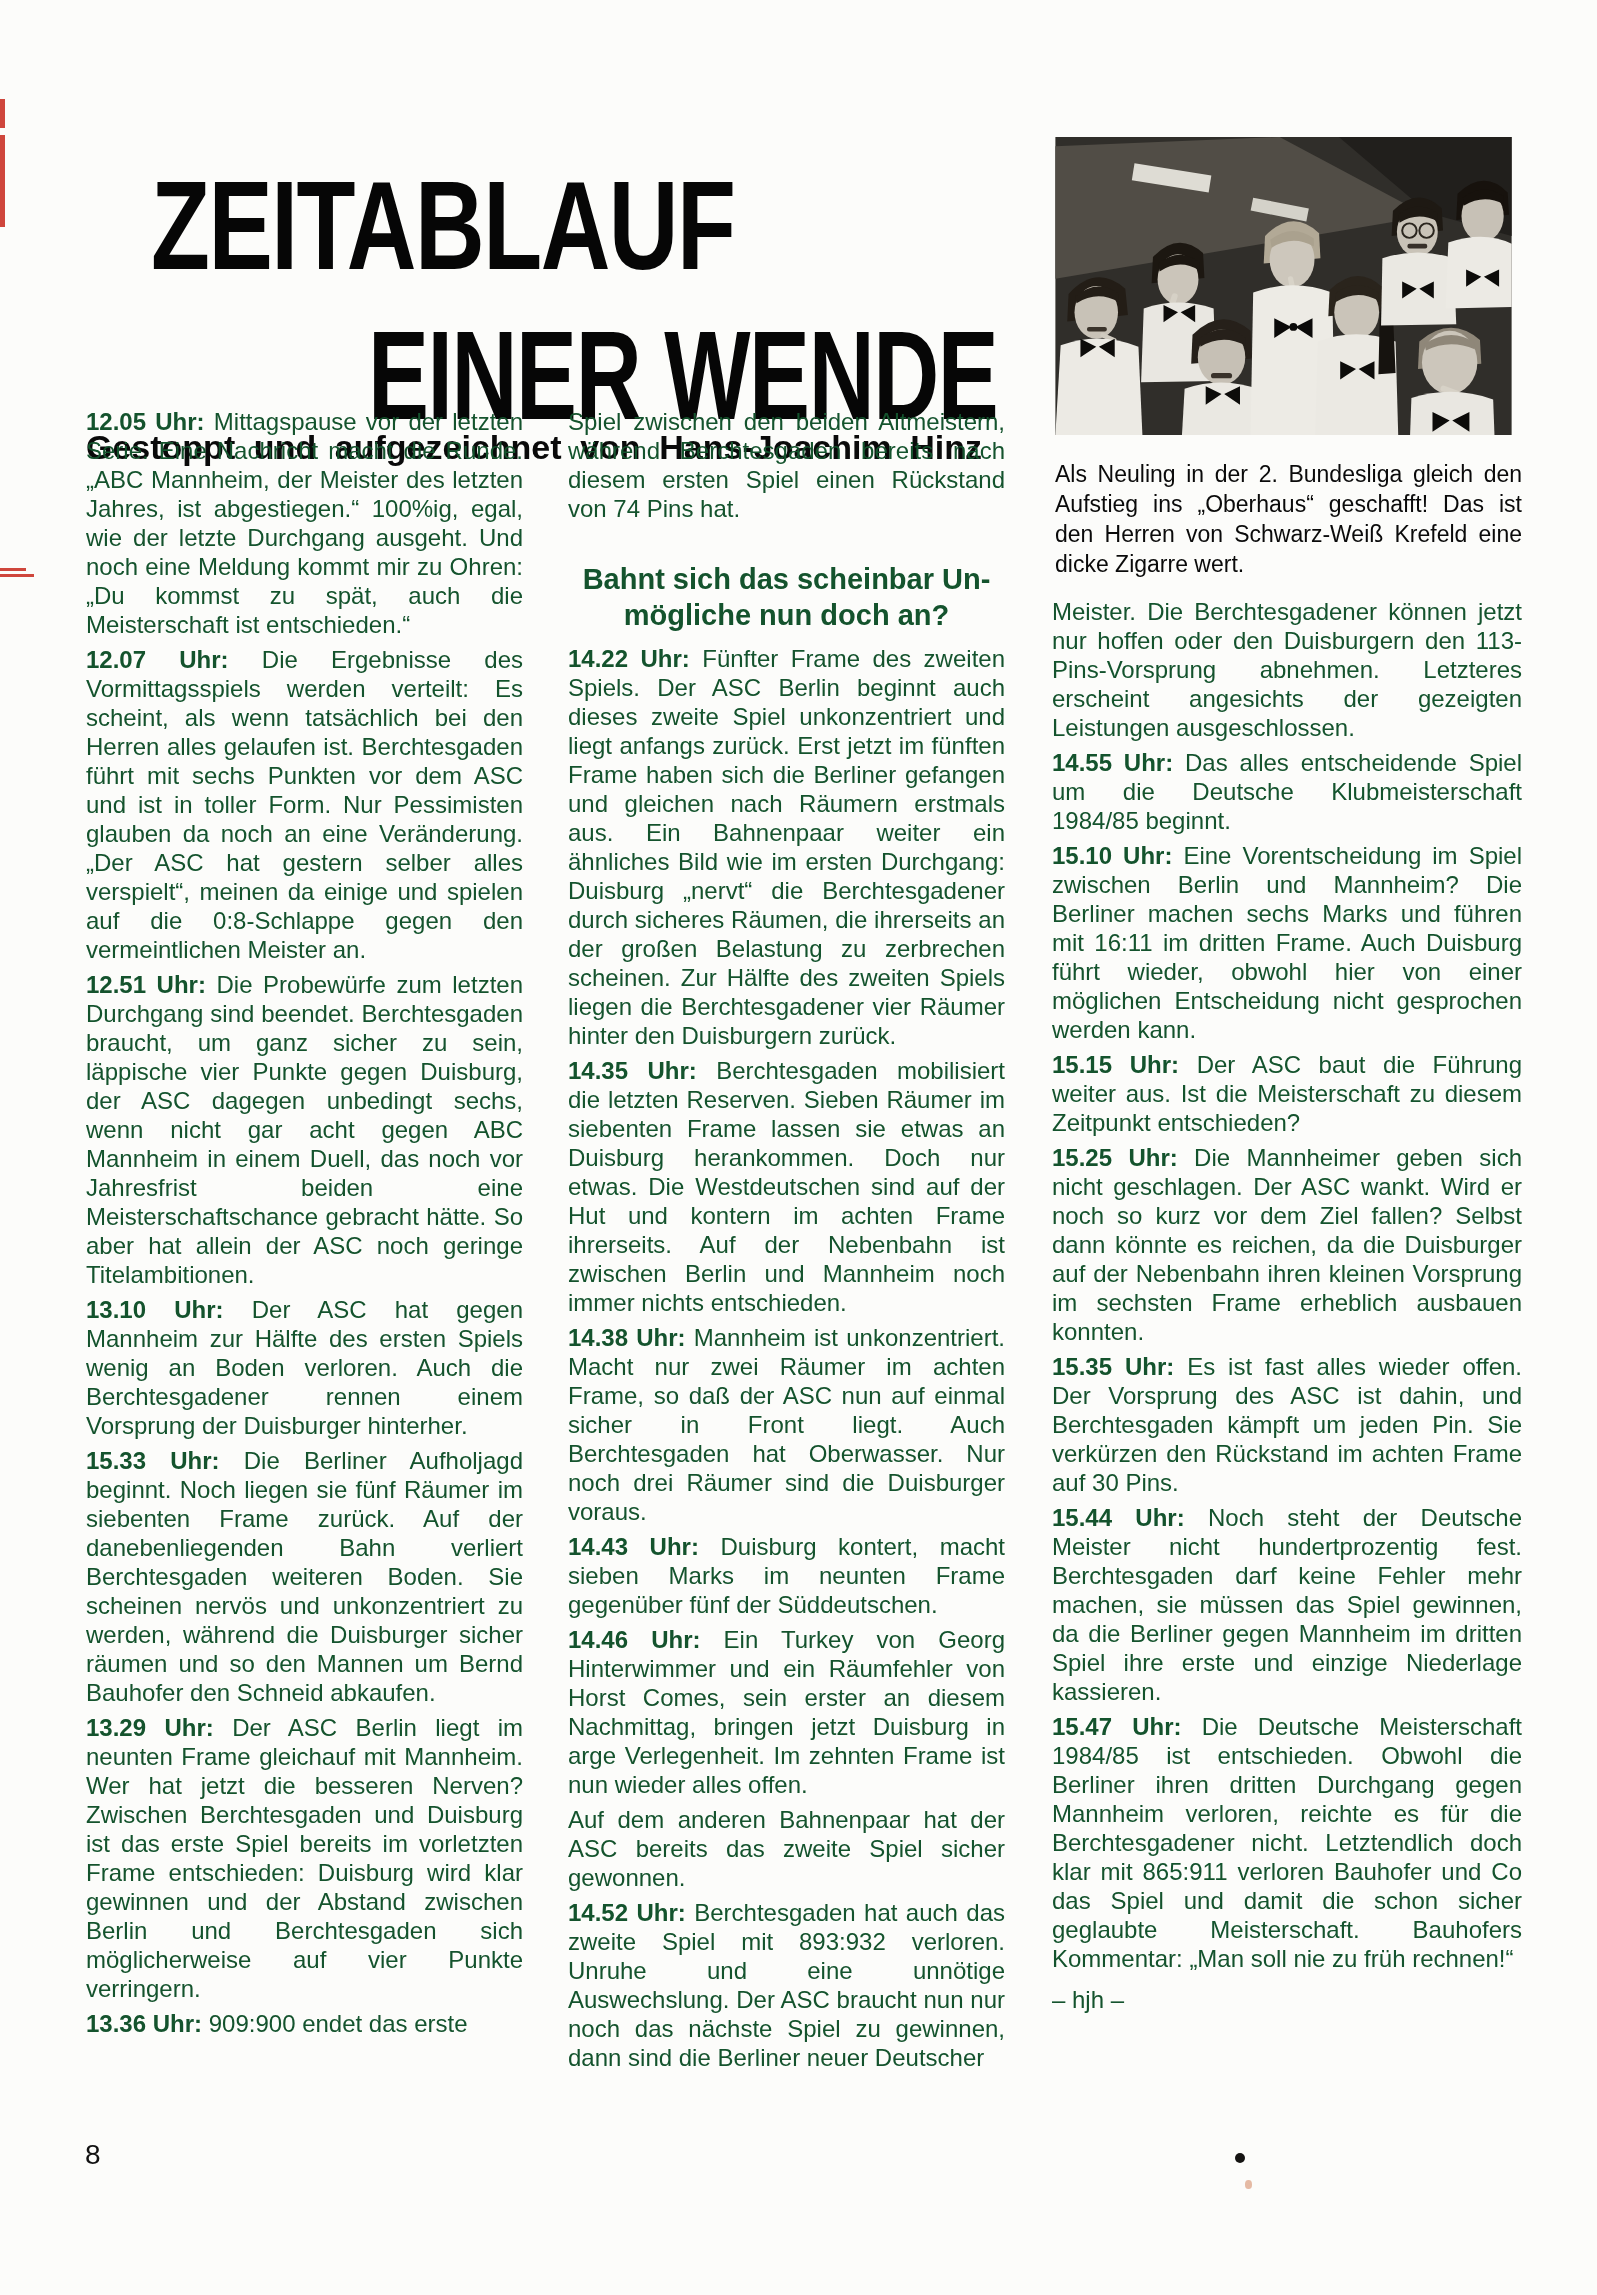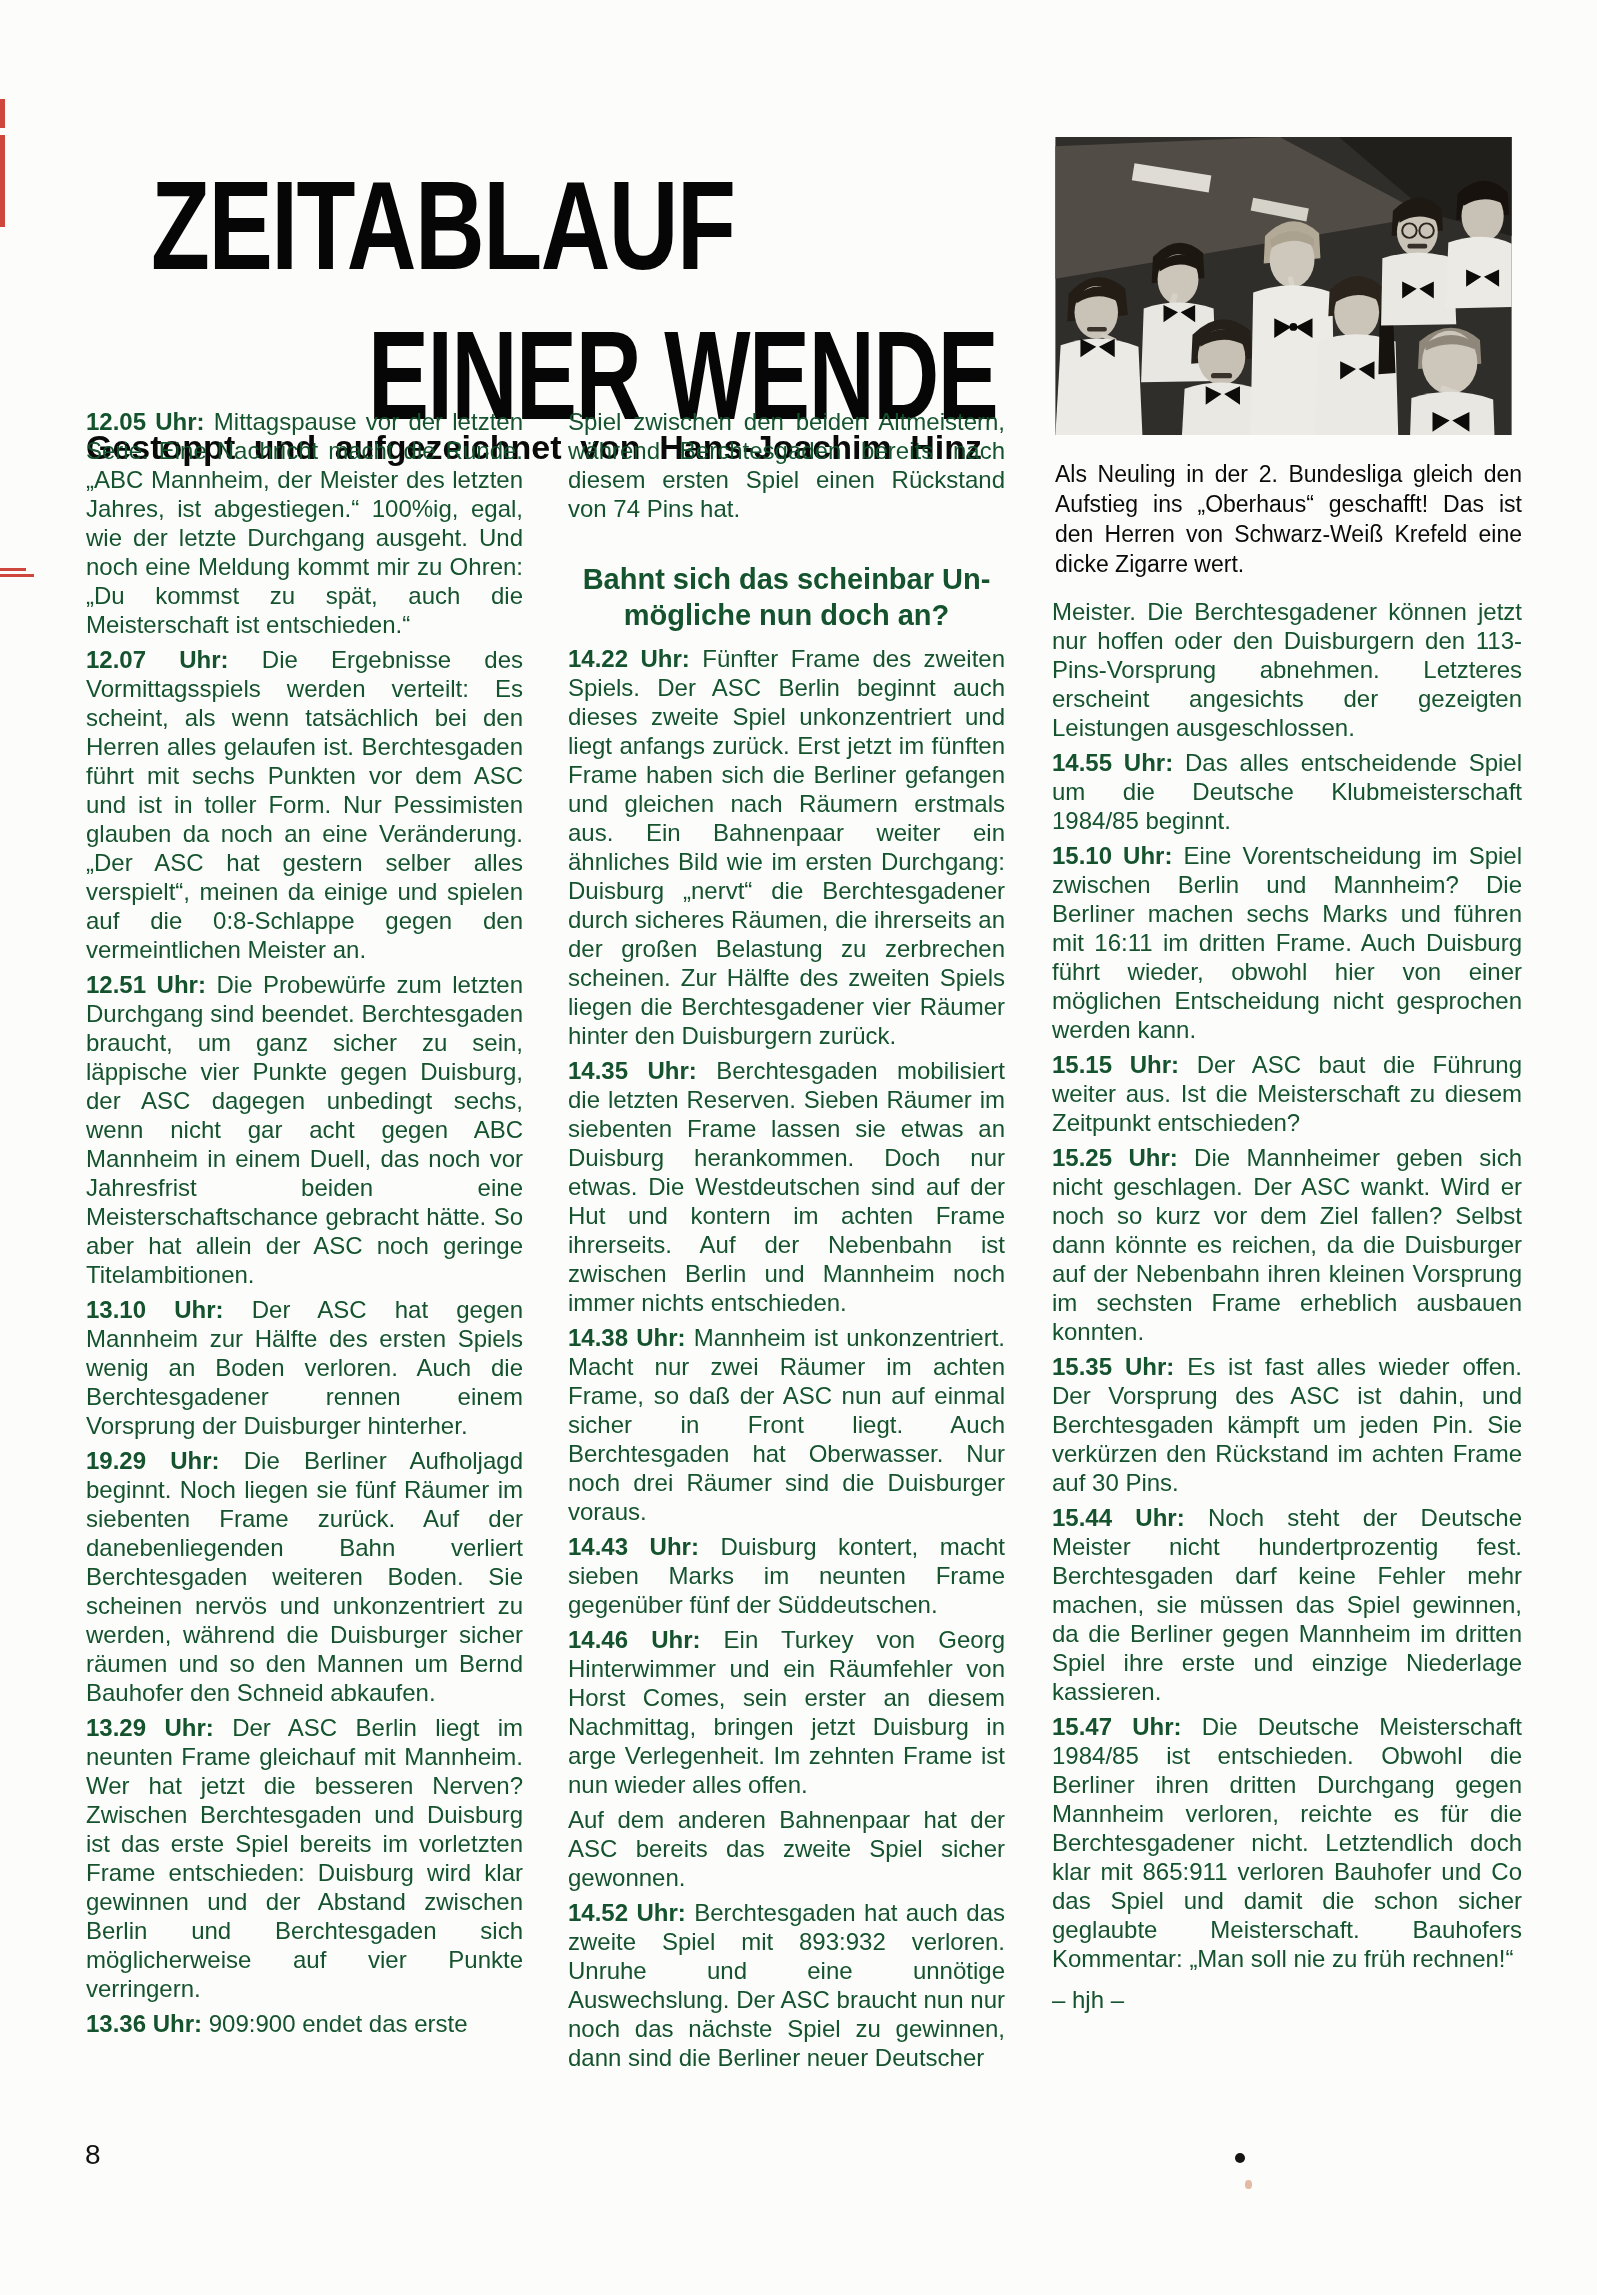--- a/index.html
+++ b/index.html
@@ -132,21 +132,21 @@
     </g>
   </svg>
 
   <div id="photo-caption">Als Neuling in der 2. Bundesliga gleich den Aufstieg ins „Oberhaus“ geschafft! Das ist den Herren von Schwarz-Weiß Krefeld eine dicke Zigarre wert.</div>
 
   <div class="col" id="col-1">
       <p class="blk entry"><strong>12.05 Uhr: </strong>Mittagspause vor der letzten Serie. Eine Nachricht macht die Runde. „ABC Mannheim, der Meister des letzten Jahres, ist abgestiegen.“ 100%ig, egal, wie der letzte Durchgang ausgeht. Und noch eine Meldung kommt mir zu Ohren: „Du kommst zu spät, auch die Meisterschaft ist entschieden.“</p>
       <p class="blk entry"><strong>12.07 Uhr: </strong>Die Ergebnisse des Vormittagsspiels werden verteilt: Es scheint, als wenn tatsächlich bei den Herren alles gelaufen ist. Berchtesgaden führt mit sechs Punkten vor dem ASC und ist in toller Form. Nur Pessimisten glauben da noch an eine Veränderung. „Der ASC hat gestern selber alles verspielt“, meinen da einige und spielen auf die 0:8-Schlappe gegen den vermeintlichen Meister an.</p>
       <p class="blk entry"><strong>12.51 Uhr: </strong>Die Probewürfe zum letzten Durchgang sind beendet. Berchtesgaden braucht, um ganz sicher zu sein, läppische vier Punkte gegen Duisburg, der ASC dagegen unbedingt sechs, wenn nicht gar acht gegen ABC Mannheim in einem Duell, das noch vor Jahresfrist beiden eine Meisterschaftschance gebracht hätte. So aber hat allein der ASC noch geringe Titelambitionen.</p>
       <p class="blk entry"><strong>13.10 Uhr: </strong>Der ASC hat gegen Mannheim zur Hälfte des ersten Spiels wenig an Boden verloren. Auch die Berchtesgadener rennen einem Vorsprung der Duisburger hinterher.</p>
-      <p class="blk entry"><strong>19.29 Uhr: </strong>Die Berliner Aufholjagd beginnt. Noch liegen sie fünf Räumer im siebenten Frame zurück. Auf der danebenliegenden Bahn verliert Berchtesgaden weiteren Boden. Sie scheinen nervös und unkonzentriert zu werden, während die Duisburger sicher räumen und so den Mannen um Bernd Bauhofer den Schneid abkaufen.</p>
+      <p class="blk entry"><strong>15.33 Uhr: </strong>Die Berliner Aufholjagd beginnt. Noch liegen sie fünf Räumer im siebenten Frame zurück. Auf der danebenliegenden Bahn verliert Berchtesgaden weiteren Boden. Sie scheinen nervös und unkonzentriert zu werden, während die Duisburger sicher räumen und so den Mannen um Bernd Bauhofer den Schneid abkaufen.</p>
       <p class="blk entry"><strong>13.29 Uhr: </strong>Der ASC Berlin liegt im neunten Frame gleichauf mit Mannheim. Wer hat jetzt die besseren Nerven? Zwischen Berchtesgaden und Duisburg ist das erste Spiel bereits im vorletzten Frame entschieden: Duisburg wird klar gewinnen und der Abstand zwischen Berlin und Berchtesgaden sich möglicherweise auf vier Punkte verringern.</p>
       <p class="blk entry"><strong>13.36 Uhr: </strong>909:900 endet das erste</p>
     </div>
   <div class="col" id="col-2">
       <p class="blk cont">Spiel zwischen den beiden Altmeistern, während Berchtesgaden bereits nach diesem ersten Spiel einen Rückstand von 74 Pins hat.</p>
       <p class="blk heading">Bahnt sich das scheinbar Un-<br>mögliche nun doch an?</p>
       <p class="blk entry"><strong>14.22 Uhr: </strong>Fünfter Frame des zweiten Spiels. Der ASC Berlin beginnt auch dieses zweite Spiel unkonzentriert und liegt anfangs zurück. Erst jetzt im fünften Frame haben sich die Berliner gefangen und gleichen nach Räumern erstmals aus. Ein Bahnenpaar weiter ein ähnliches Bild wie im ersten Durchgang: Duisburg „nervt“ die Berchtesgadener durch sicheres Räumen, die ihrerseits an der großen Belastung zu zerbrechen scheinen. Zur Hälfte des zweiten Spiels liegen die Berchtesgadener vier Räumer hinter den Duisburgern zurück.</p>
       <p class="blk entry"><strong>14.35 Uhr: </strong>Berchtesgaden mobilisiert die letzten Reserven. Sieben Räumer im siebenten Frame lassen sie etwas an Duisburg herankommen. Doch nur etwas. Die Westdeutschen sind auf der Hut und kontern im achten Frame ihrerseits. Auf der Nebenbahn ist zwischen Berlin und Mannheim noch immer nichts entschieden.</p>
       <p class="blk entry"><strong>14.38 Uhr: </strong>Mannheim ist unkonzentriert. Macht nur zwei Räumer im achten Frame, so daß der ASC nun auf einmal sicher in Front liegt. Auch Berchtesgaden hat Oberwasser. Nur noch drei Räumer sind die Duisburger voraus.</p>
       <p class="blk entry"><strong>14.43 Uhr: </strong>Duisburg kontert, macht sieben Marks im neunten Frame gegenüber fünf der Süddeutschen.</p>

